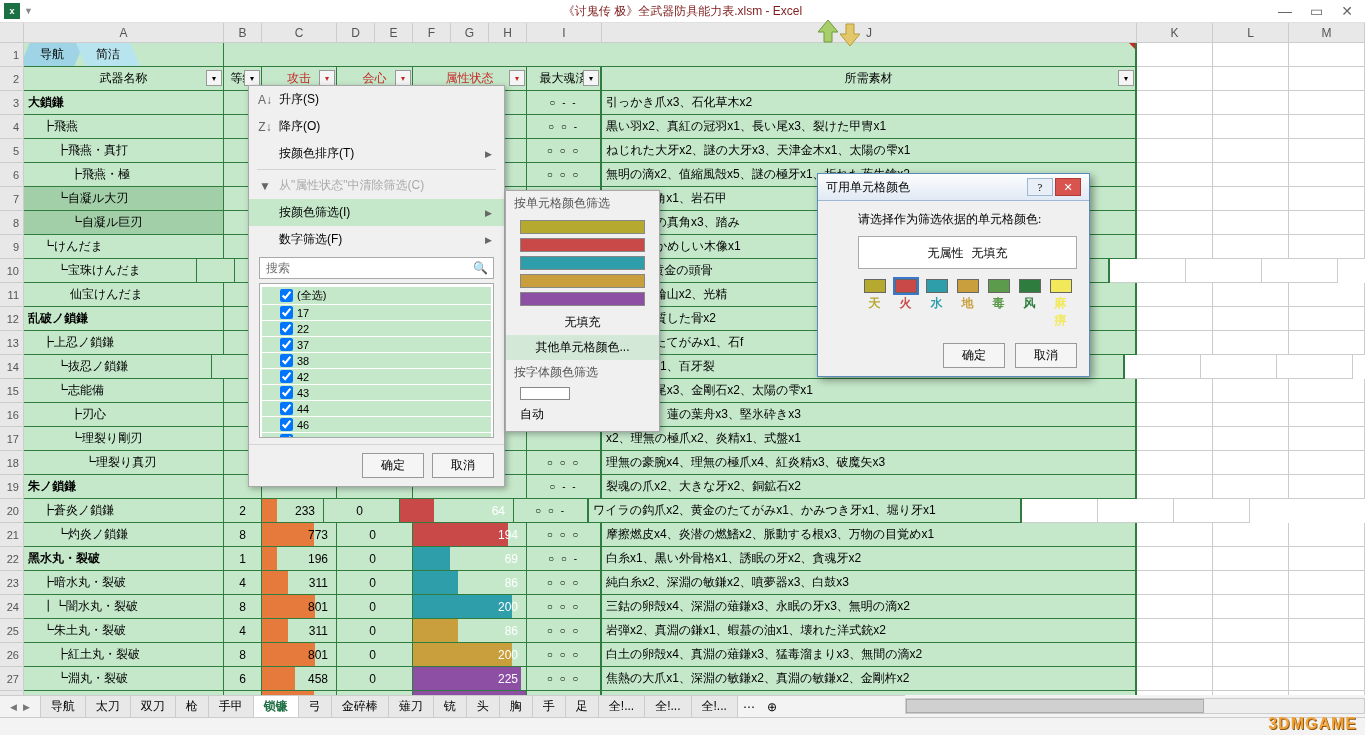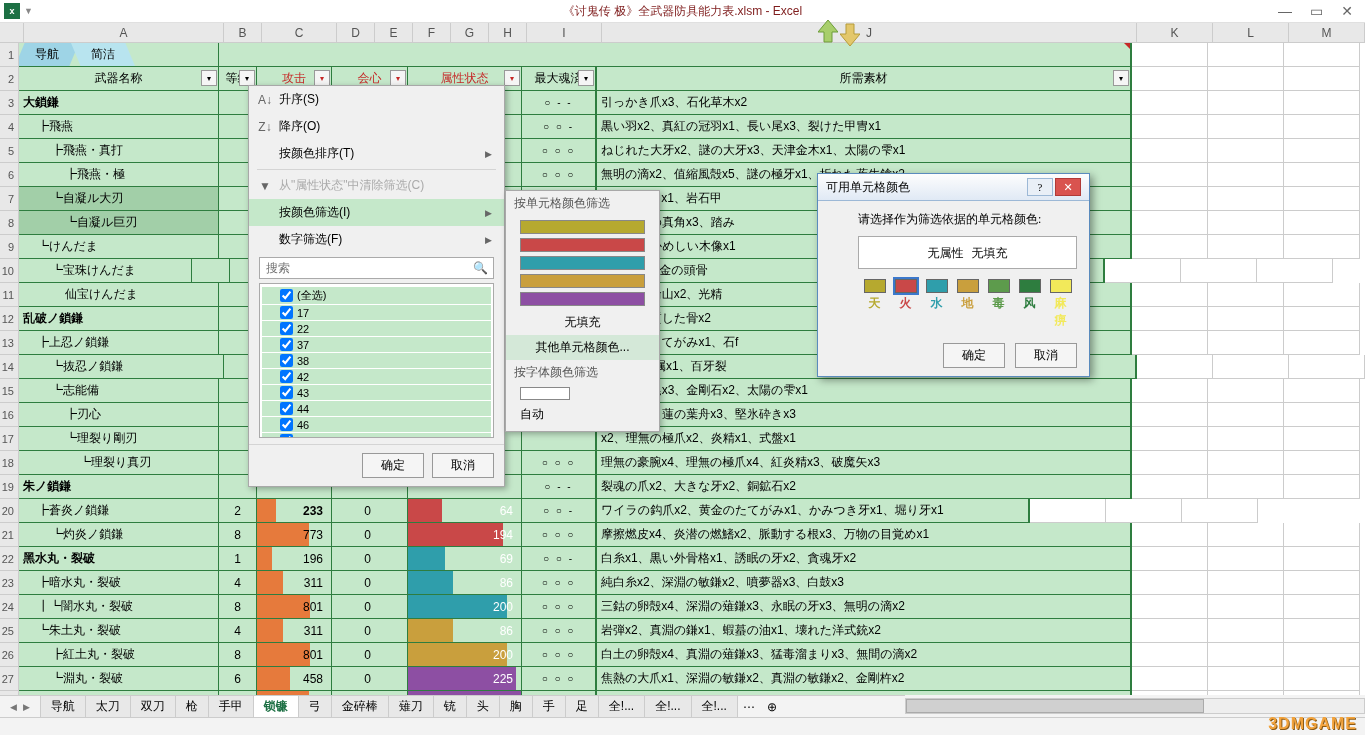--- a/index.html
+++ b/index.html
@@ -336,21 +336,21 @@
           <div class="cell col-atk" style="width: 75px;"></div>
           <div class="cell col-crit" style="width: 76px; justify-content: center;"></div>
           <div class="cell col-elem" style="width: 114px;"></div>
           <div class="cell col-max" style="width: 75px;"></div>
           <div class="cell col-mat" style="width: 535px;">　深淵のたてがみx1、石f</div>
           <div class="cell after-table" style="width: 76px;"></div>
           <div class="cell after-table" style="width: 76px;"></div>
           <div class="cell after-table" style="width: 76px;"></div>
         </div>
         <div class="row">
-          <div class="cell " style="width: 205px;"><span class="treeind" style="width:28px;display:inline-block"></span>┗抜忍ノ鎖鎌</div>
+          <div class="cell " style="width: 188px;"><span class="treeind" style="width:28px;display:inline-block"></span>┗抜忍ノ鎖鎌</div>
           <div class="cell col-level" style="width: 38px;"></div>
           <div class="cell col-atk" style="width: 75px;"></div>
           <div class="cell col-crit" style="width: 76px; justify-content: center;"></div>
           <div class="cell col-elem" style="width: 114px;"></div>
           <div class="cell col-max" style="width: 75px;"></div>
           <div class="cell col-mat" style="width: 535px;">、希少金属x1、百牙裂</div>
           <div class="cell after-table" style="width: 76px;"></div>
           <div class="cell after-table" style="width: 76px;"></div>
           <div class="cell after-table" style="width: 76px;"></div>
         </div>
@@ -410,21 +410,21 @@
           <div class="cell col-elem" style="width: 114px;"></div>
           <div class="cell col-max" style="width: 75px;">○ - -</div>
           <div class="cell col-mat" style="width: 535px;">裂魂の爪x2、大きな牙x2、銅鉱石x2</div>
           <div class="cell after-table" style="width: 76px;"></div>
           <div class="cell after-table" style="width: 76px;"></div>
           <div class="cell after-table" style="width: 76px;"></div>
         </div>
         <div class="row">
           <div class="cell " style="width: 200px;"><span class="treeind" style="width:14px;display:inline-block"></span>┣蒼炎ノ鎖鎌</div>
           <div class="cell col-level" style="width: 38px;">2</div>
-          <div class="cell col-atk" style="width: 75px; font-weight: bold;">
+          <div class="cell col-atk" style="width: 62px;">
             <div class="bar" style="width: 25%; background: rgb(230, 122, 60);"></div>
             <span style="position: relative;">233</span>
           </div>
           <div class="cell col-crit" style="width: 76px; justify-content: center;">0</div>
           <div class="cell col-elem" style="width: 114px;">
             <div class="bar" style="width: 30%; background: rgb(201, 72, 72);"></div>
             <span style="position: relative; color: rgb(255, 255, 255);">64</span>
           </div>
           <div class="cell col-max" style="width: 75px;">○ ○ -</div>
           <div class="cell col-mat" style="width: 433px;">ワイラの鈎爪x2、黄金のたてがみx1、かみつき牙x1、堀り牙x1</div>

